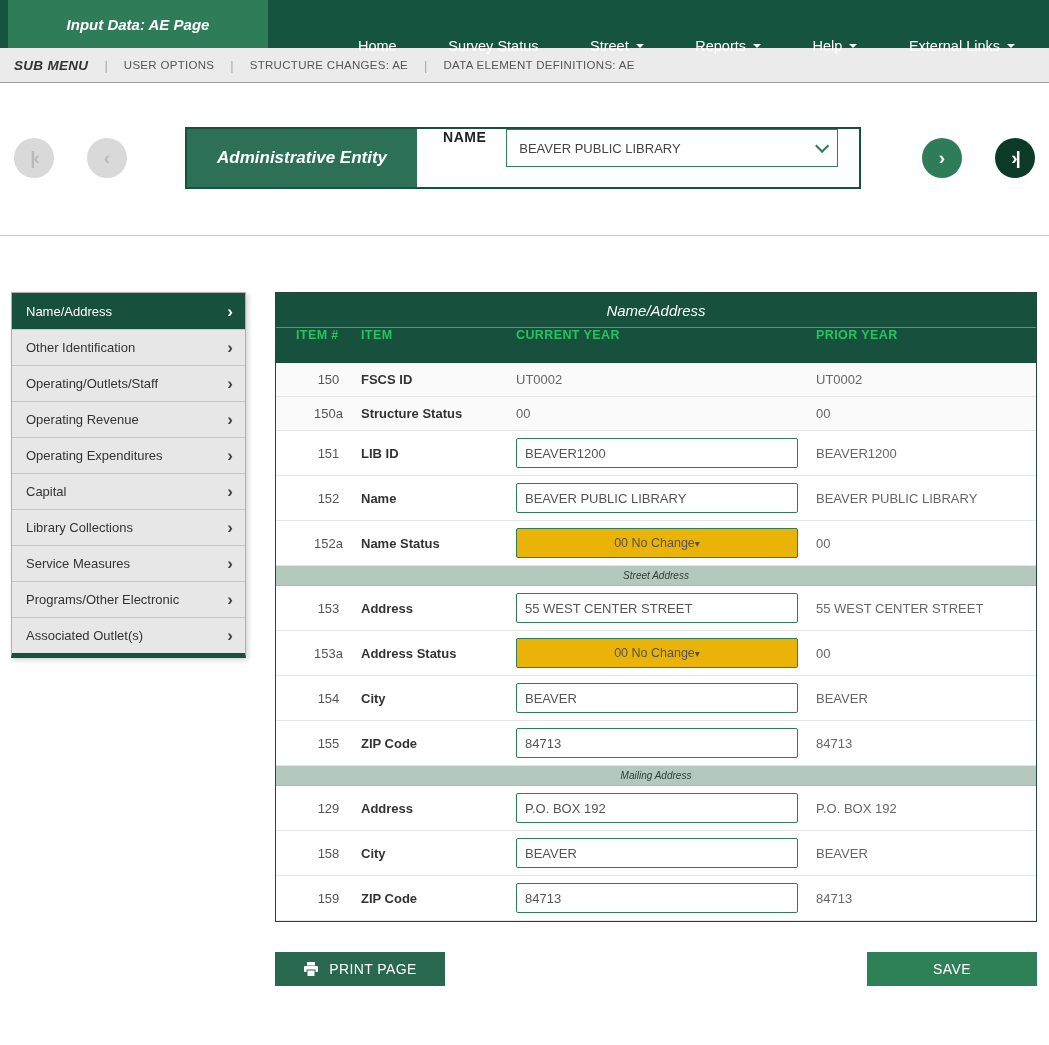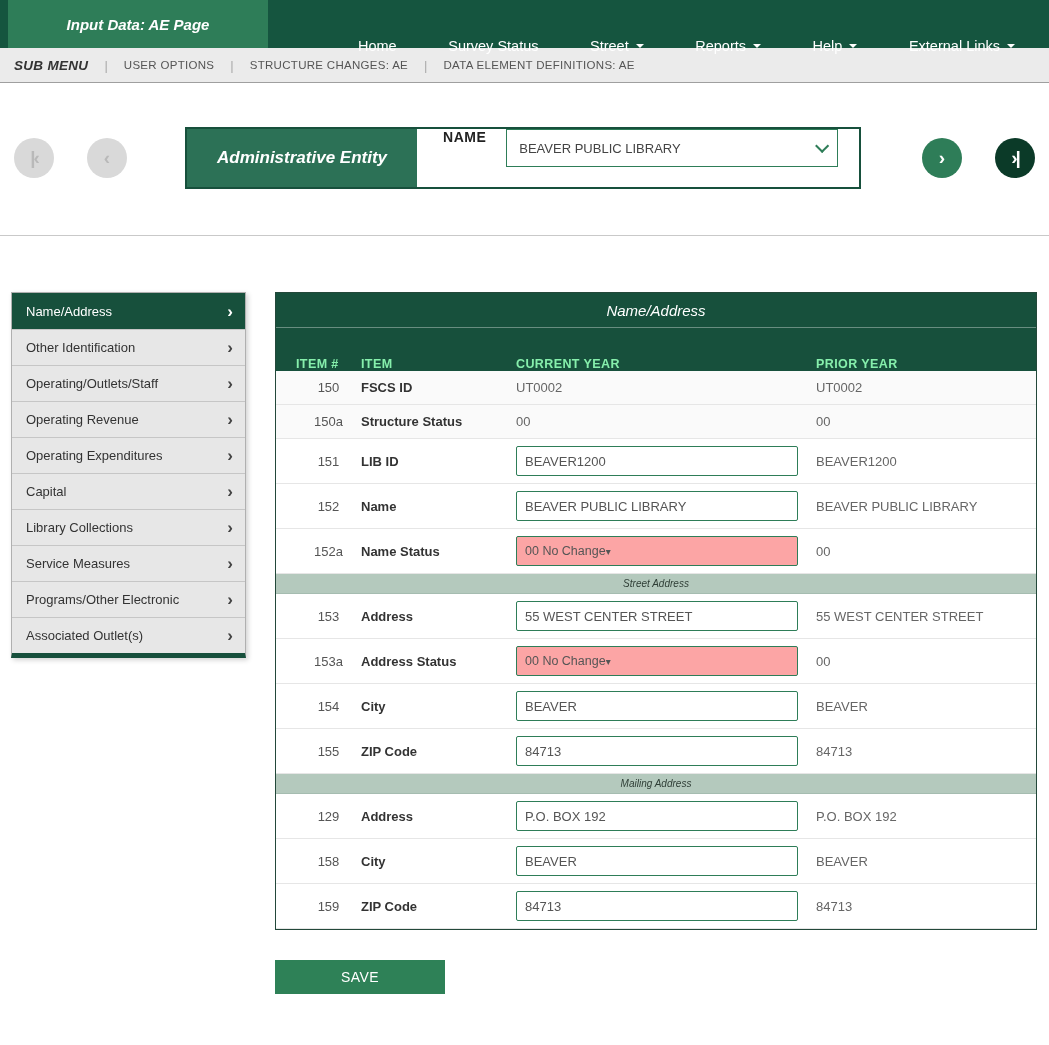--- a/index.html
+++ b/index.html
@@ -215,29 +215,29 @@
     height: 34px;
     background: var(--header-green, #17503c);
     color: #fff;
     font-style: italic;
     font-size: 15px;
     display: flex;
     align-items: center;
     justify-content: center;
   }
   .thead {
-    height: 44px;
+    height: 36px;
     background: var(--header-green, #17503c);
     border-top: 1px solid rgba(255,255,255,.35);
-    color: #86efac;
+    color: #22c55e;
     font-weight: bold;
     font-size: 12.5px;
     letter-spacing: .4px;
     display: flex;
-    align-items: flex-end;
+    align-items: flex-start;
     padding-left: 20px;
   }
   .c1 { width: 65px; flex: none; }
   .c2 { width: 155px; flex: none; }
   .c3 { width: 300px; flex: none; }
   .c4 { flex: 1; }
 
   .trow {
     display: flex;
     align-items: center;
@@ -264,26 +264,26 @@
     color: #555;
     outline: none;
   }
   .cell-select {
     width: 282px;
     height: 30px;
     border: 1px solid var(--input-border, #2e7d58);
     border-radius: 2px;
     display: flex;
     align-items: center;
-    justify-content: flex-start;
+    justify-content: center;
     padding: 0 8px;
     font-size: 12.5px;
     color: #555;
     cursor: pointer;
-    background: #fca5a5;
+    background: #eab308;
   }
   .sel-caret { color: #555; font-size: 10px; }
 
   .section-band {
     height: 20px;
     background: var(--band-green, #b4c9bd);
     display: flex;
     align-items: center;
     justify-content: center;
     font-style: italic;
@@ -531,19 +531,29 @@
           <div class="trow">
             <div class="c1">159</div>
             <div class="c2">ZIP Code</div>
             <div class="c3"><input class="cell-input" type="text" value="84713" style=""></div>
             <div class="c4">84713</div>
           </div>
         </div>
     </div>
 
     <div class="btn-row">
+      <button class="btn print">
+        <span class="printer-icon">
+          <svg width="16" height="15" viewBox="0 0 16 15">
+            <rect x="4" y="0" width="8" height="3.5" fill="#fff"></rect>
+            <rect x="1" y="4" width="14" height="6" rx="1" fill="#fff"></rect>
+            <rect x="4" y="8" width="8" height="6.5" fill="#fff" stroke="#27684e" stroke-width="1"></rect>
+          </svg>
+        </span>
+        <span>PRINT PAGE</span>
+      </button>
       <button class="btn save">
         <span>SAVE</span>
       </button>
     </div>
   </main>
 
 </div>
 
 </body></html>

